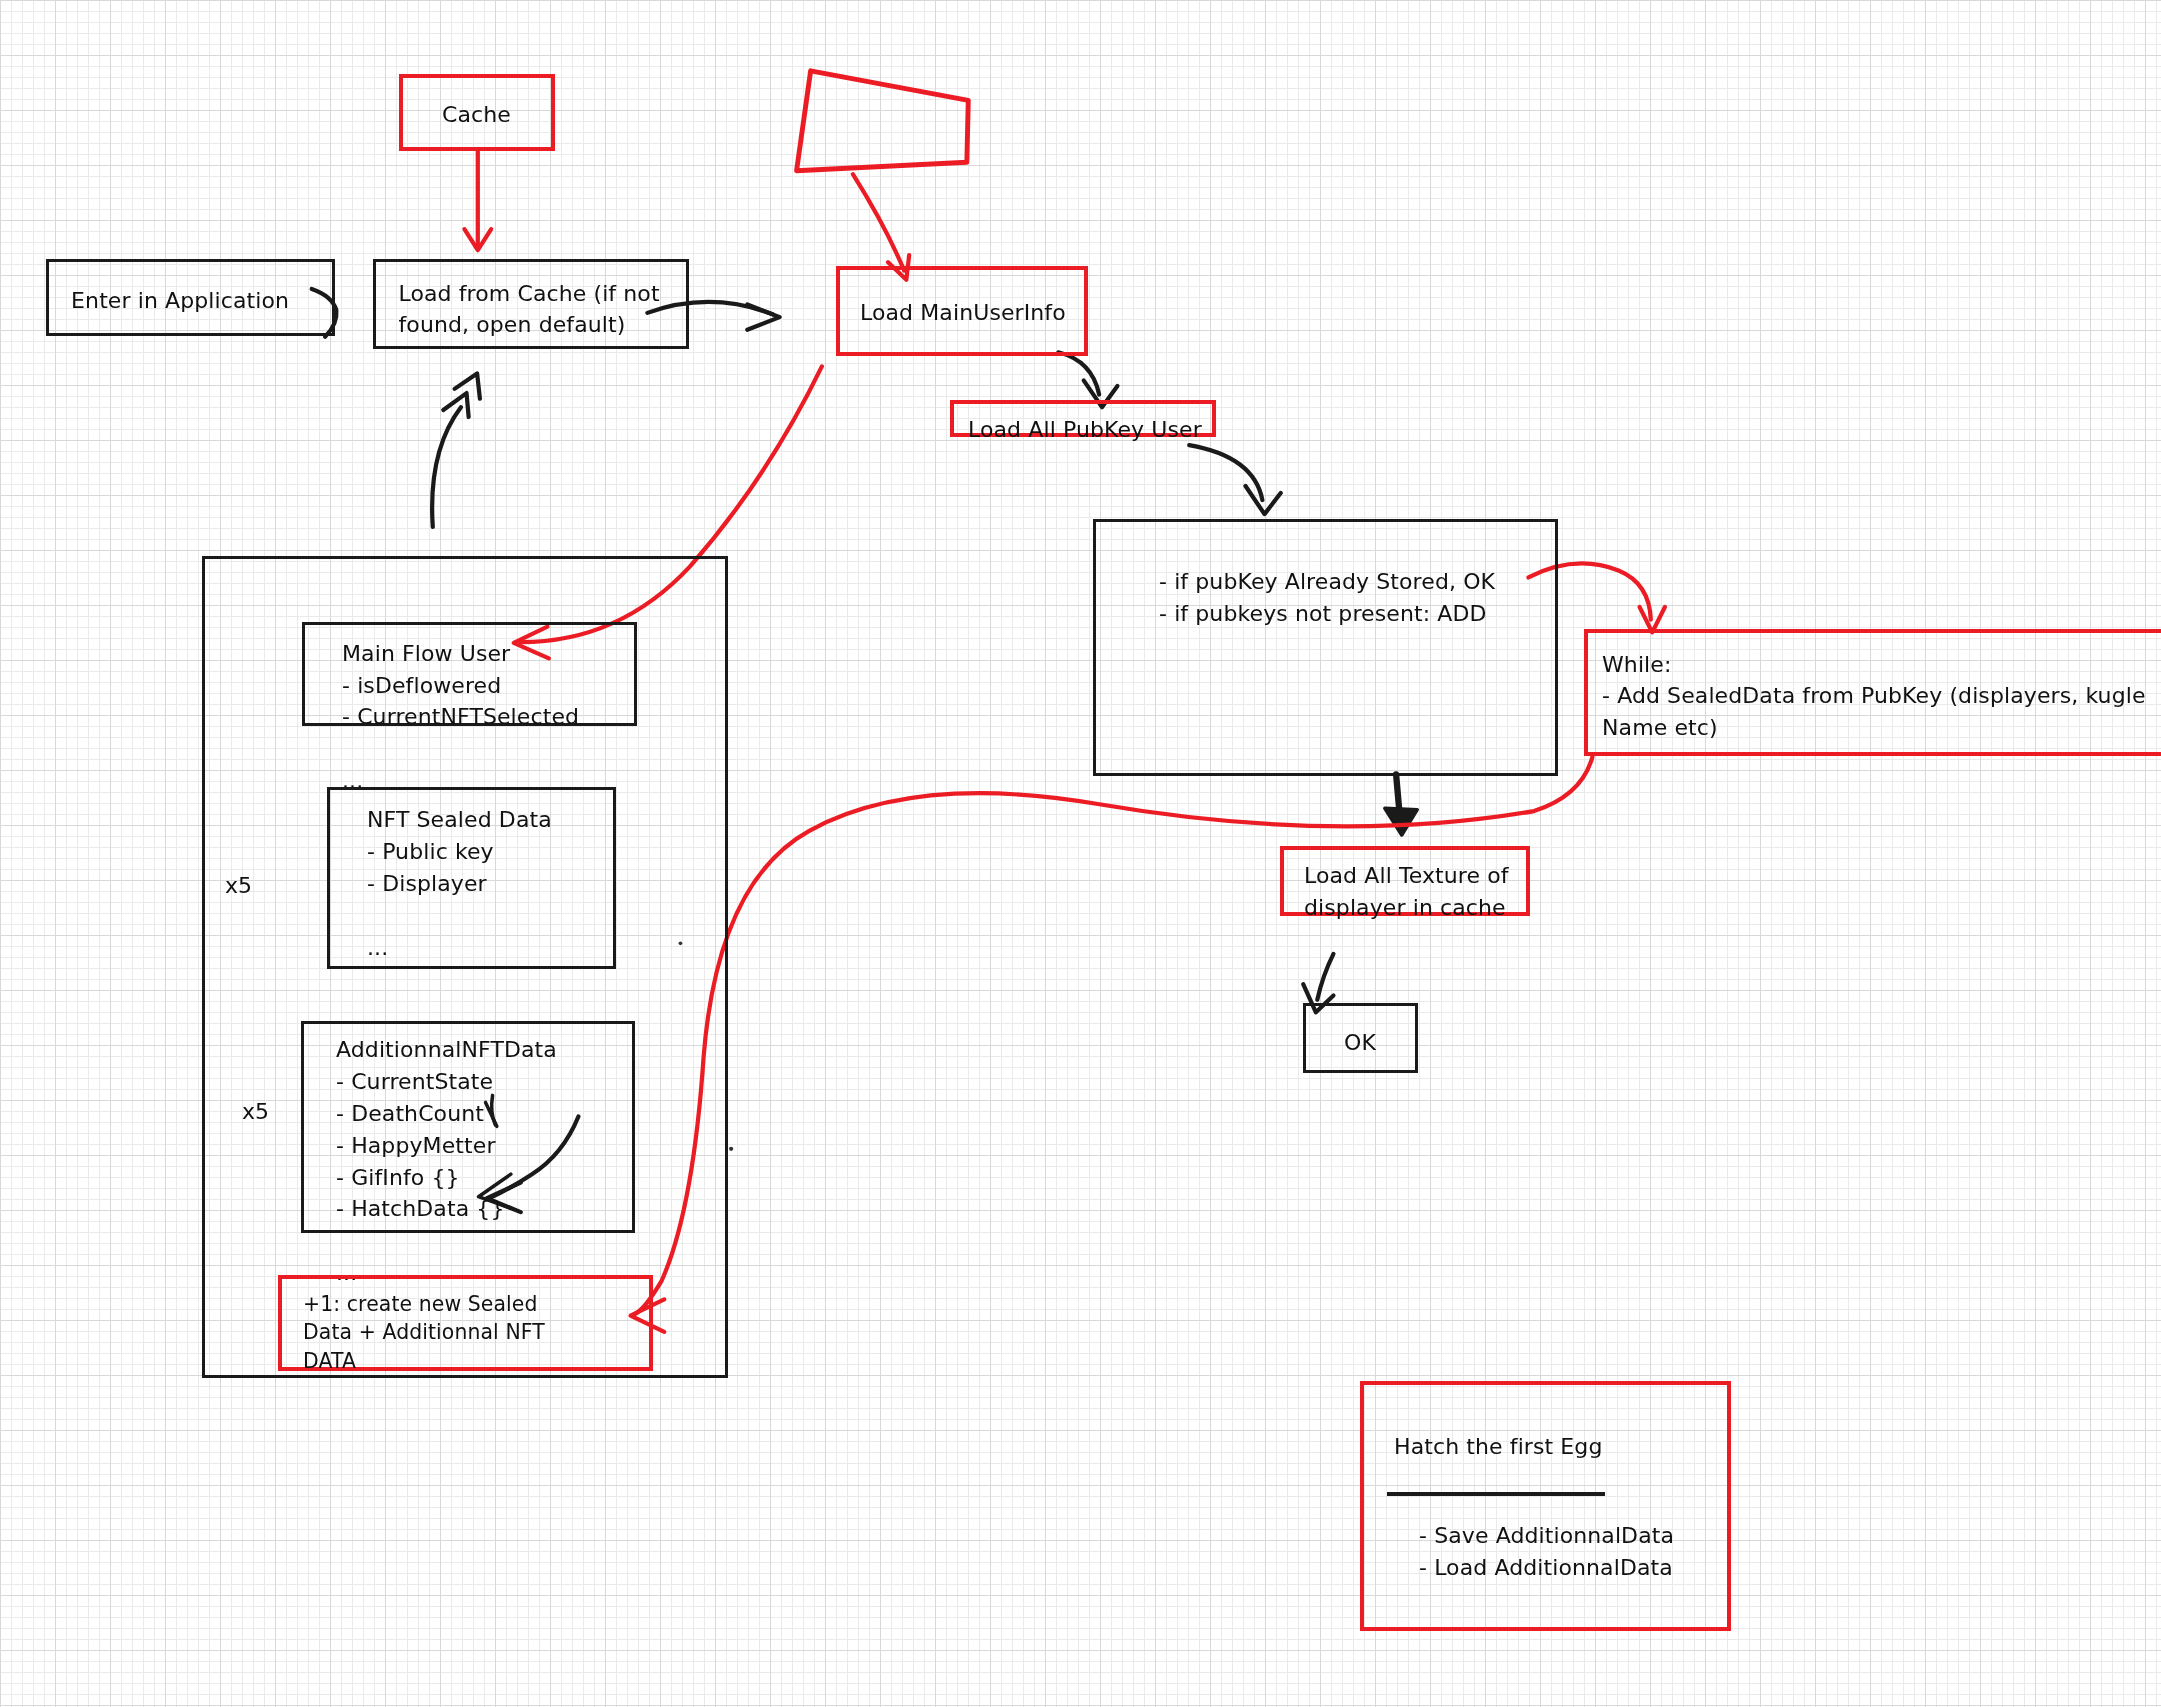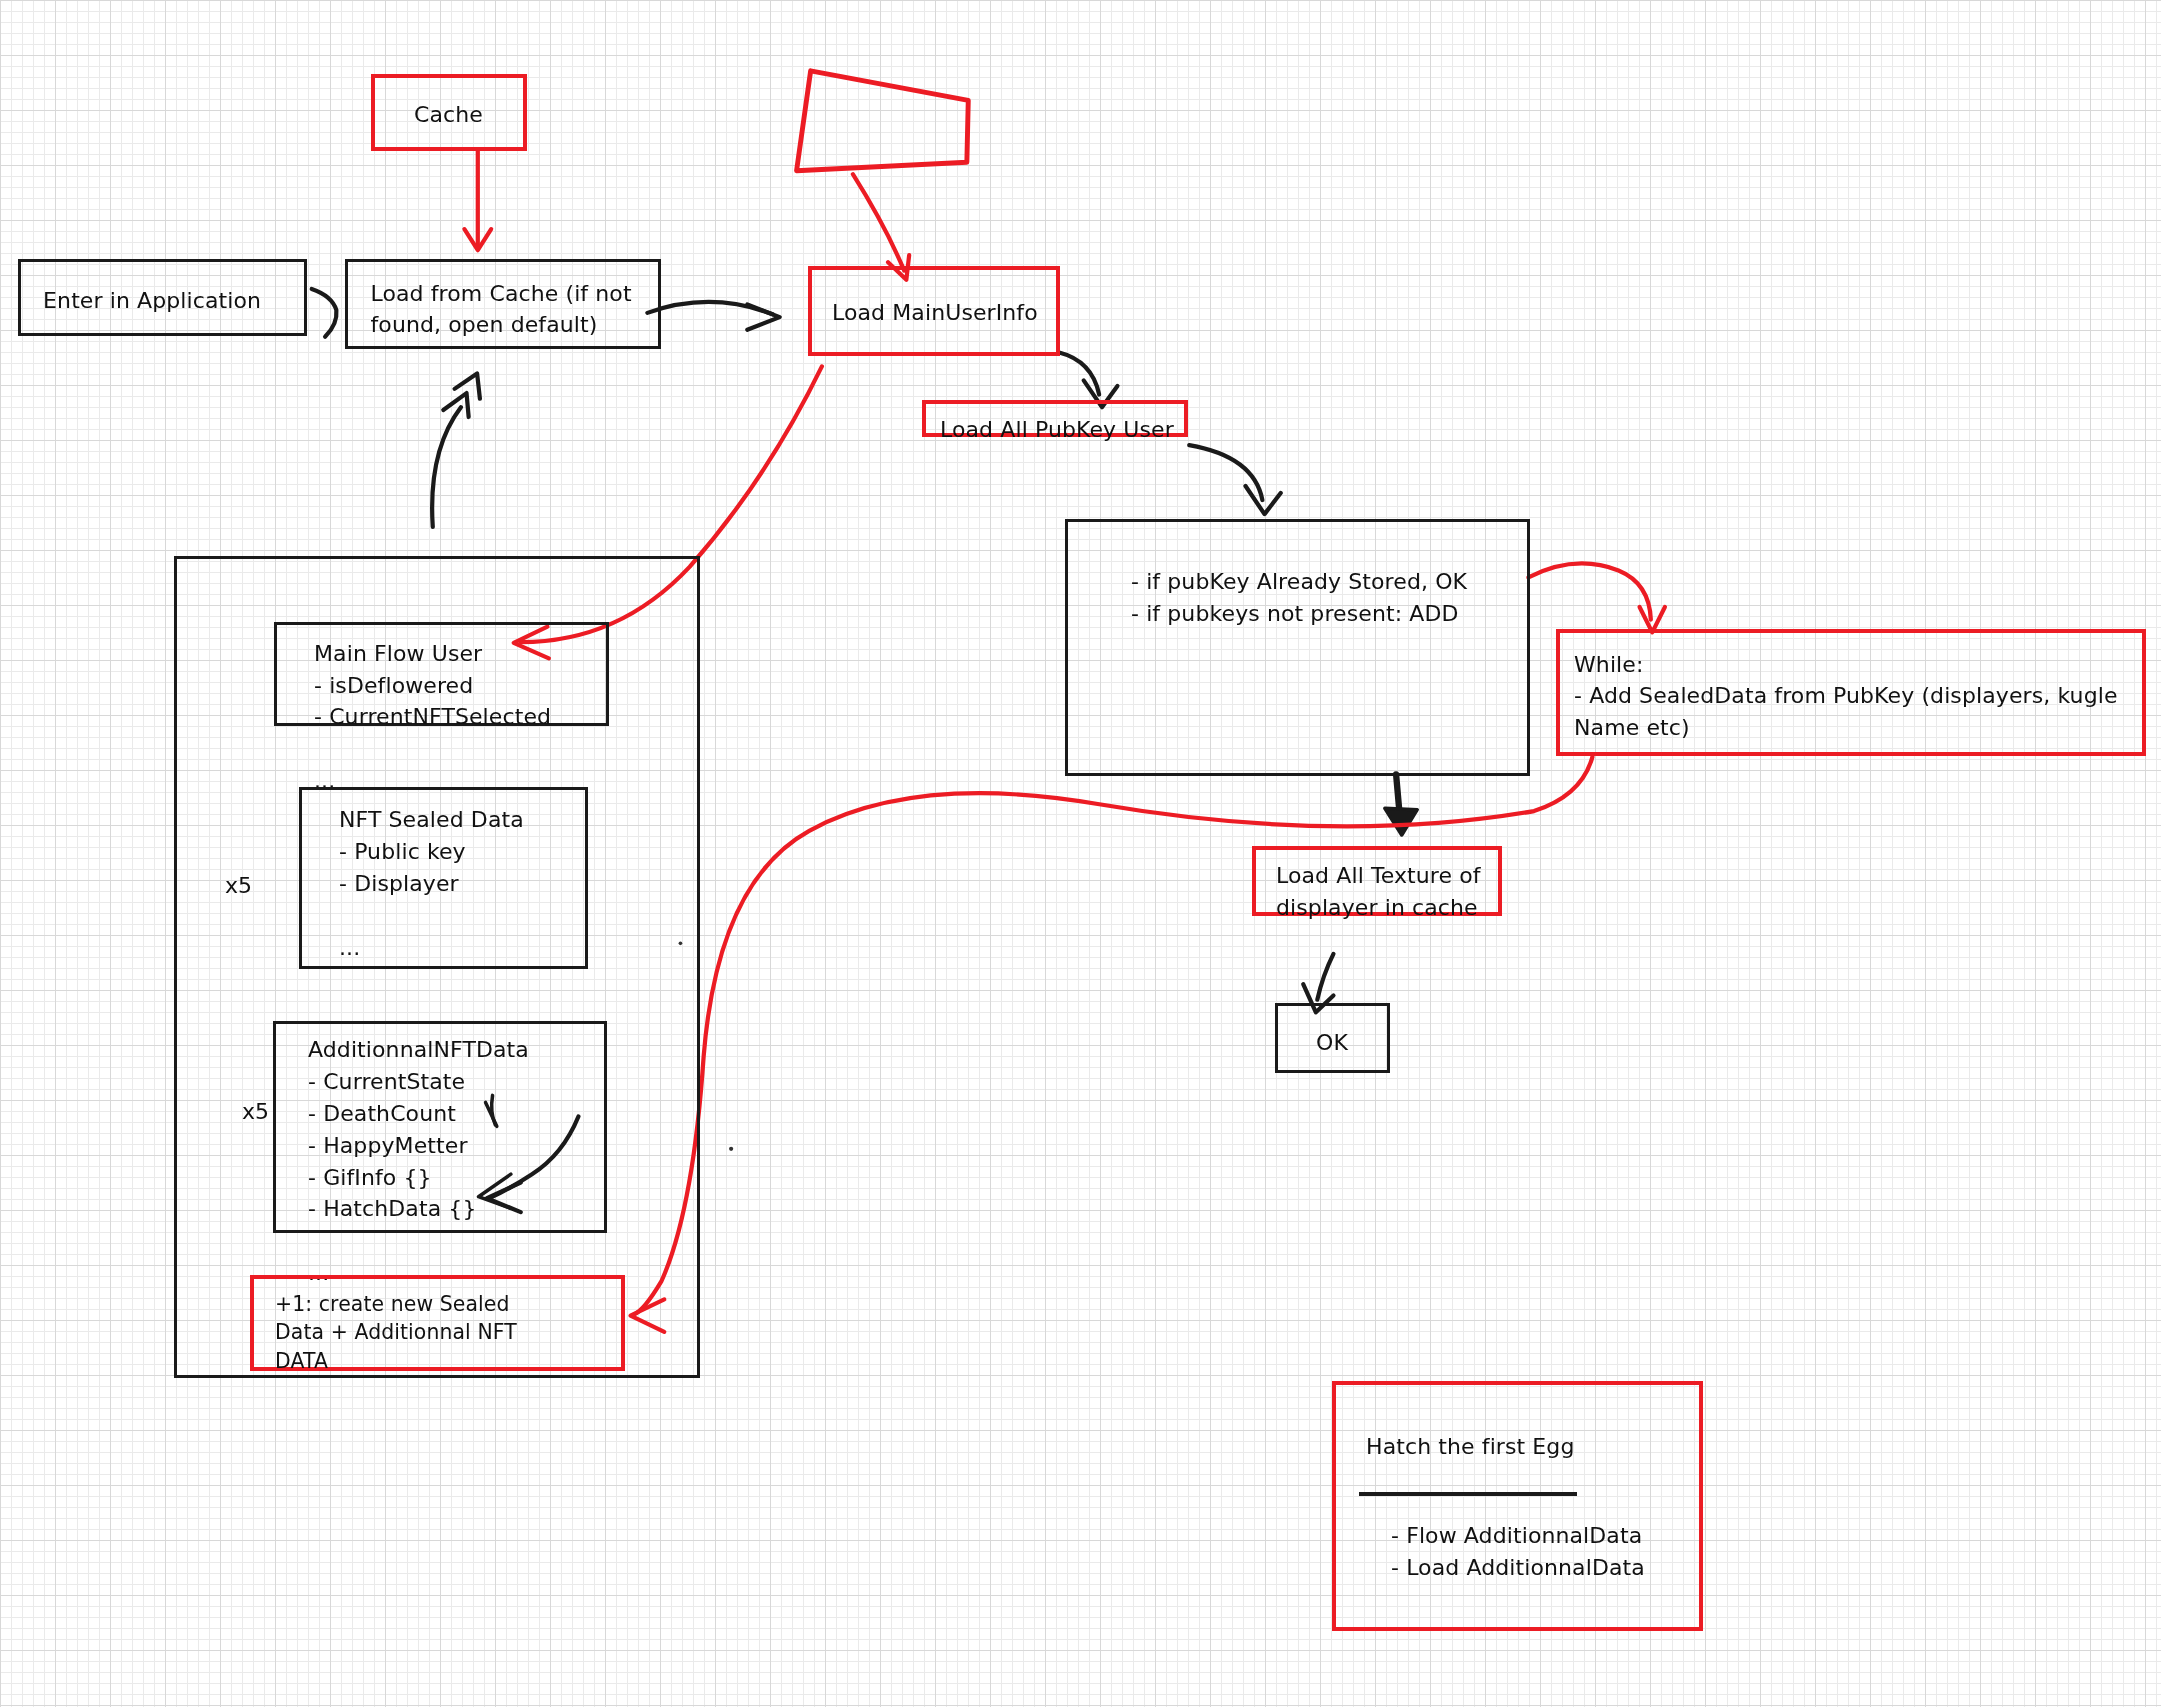--- a/index.html
+++ b/index.html
@@ -18,20 +18,21 @@
       linear-gradient(to bottom, #eaeaea 0.8px, transparent 0.8px);
     background-size: 55px 55px, 55px 55px, 11px 11px, 11px 11px;
     background-position: 0 0, 0 0, 0 0, 0 0;
     overflow: hidden;
     font-family: "DejaVu Sans", sans-serif;
   }
   .node {
     position: absolute;
     box-sizing: border-box;
     background: transparent;
+    margin-left: 28px;
   }
   .node.black { border: 3.5px solid #1a1a1a; }
   .node.red   { border: 4.2px solid #ec1c24; }
   .node .txt {
     position: absolute;
     white-space: pre-line;
     font-family: "DejaVu Sans", sans-serif;
     color: #111111;
     font-size: 22px;
     line-height: 1.45;
@@ -221,18 +222,18 @@
 
   <div class="node red" style="left:250px; top:1275px; width:375px; height:96px;">
     <div class="txt" style="left:21px; top:11.3px; font-size:20.4px; line-height:1.38;">+1: create new Sealed
 Data + Additionnal NFT
 DATA</div>
   </div>
 
   <div class="node red" style="left:1332px; top:1381px; width:371px; height:250px;">
     <div class="txt" style="left:30px; top:46px;">Hatch the first Egg</div>
     <div class="hr-line" style="left:22.5px; top:107px; width:218px;"></div>
-    <div class="txt" style="left:55px; top:135px;">- Flow AdditionnalData
+    <div class="txt" style="left:55px; top:135px;">- Save AdditionnalData
 - Load AdditionnalData</div>
   </div>
 
 </div>
 
 
 </body></html>

